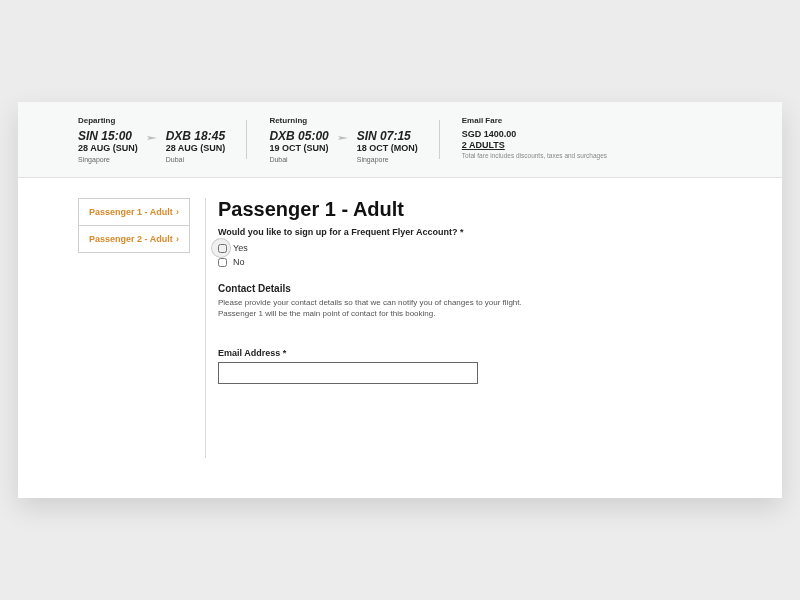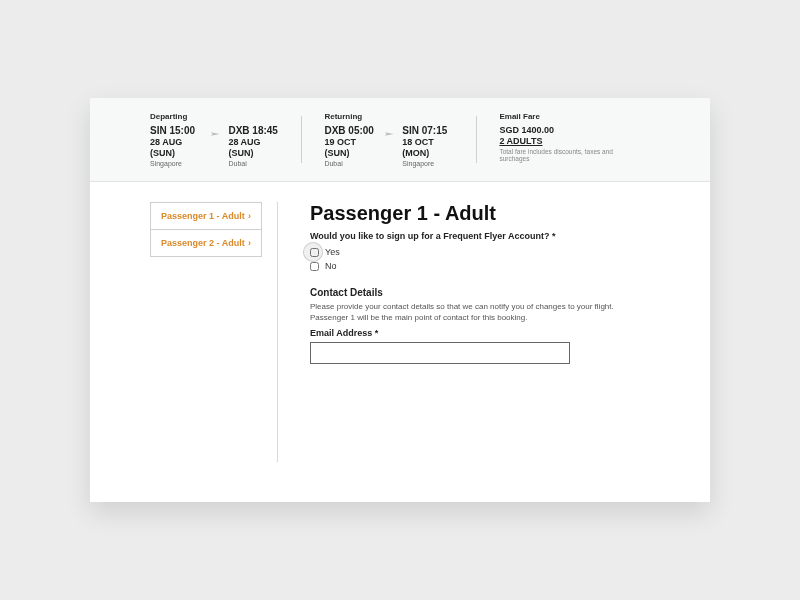--- a/index.html
+++ b/index.html
@@ -6,21 +6,21 @@
   html, body { width: 800px; height: 600px; }
   body {
     background: #ececec;
     font-family: "Helvetica Neue", Arial, sans-serif;
     display: flex;
     align-items: center;
     justify-content: center;
     color: #222;
   }
   .card {
-    width: 620px;
+    width: 764px;
     background: #fff;
     box-shadow: 0 10px 25px rgba(0,0,0,0.12);
   }
   
   .summary {
     background: #f7f8f8;
     border-bottom: 1px solid #e2e2e2;
     padding: 14px 60px 14px 60px;
     display: flex;
     gap: 22px;
@@ -33,34 +33,34 @@
     width: 1px; background: #cfcfcf;
   }
   .summary-label {
     font-size: 8px;
     font-weight: 700;
     color: #2a2a2a;
     margin-bottom: 4px;
   }
   .leg { display: flex; align-items: flex-start; gap: 8px; }
   .leg-side { display: flex; flex-direction: column; }
-  .leg-main { font-size: 10px; font-weight: 700; line-height: 1.2; }
+  .leg-main { font-size: 12px; font-weight: 700; line-height: 1.2; font-style: italic; }
   .leg-sub  { font-size: 9px; font-weight: 700; line-height: 1.2; }
   .leg-city { font-size: 7px; color: #666; margin-top: 2px; }
   .plane-icon { width: 12px; height: 12px; color: #bdbdbd; margin-top: 3px; }
   .plane-icon svg { width: 100%; height: 100%; display: block; fill: currentColor; }
   .fare-amount { font-size: 9px; font-weight: 700; }
   .fare-sub    { font-size: 9px; font-weight: 700; margin-top: 1px; text-decoration: underline; }
   .fare-note   { font-size: 6.5px; color: #888; margin-top: 2px; }
 
   
   .body {
     display: flex;
     padding: 20px 60px 40px 60px;
-    gap: 32px;
+    gap: 12px;
   }
   .sidebar {
     width: 128px;
     border-right: 1px solid #d9d9d9;
     padding-right: 0;
     min-height: 260px;
   }
   .tab {
     border: 1px solid #cfcfcf;
     padding: 8px 10px;
@@ -86,21 +86,21 @@
   .cursor-ring {
     position: absolute;
     left: -7px; top: -5px;
     width: 20px; height: 20px;
     border-radius: 50%;
     background: rgba(0,0,0,0.06);
     box-shadow: inset 0 0 0 1px rgba(0,0,0,0.15);
     pointer-events: none;
   }
   .section-h { font-size: 10px; font-weight: 700; margin-bottom: 4px; }
-  .section-desc { font-size: 8px; color: #555; line-height: 1.35; margin-bottom: 4px; max-width: 320px; }
+  .section-desc { font-size: 8px; color: #555; line-height: 1.35; margin-bottom: 28px; max-width: 320px; }
   .field-label { font-size: 9px; font-weight: 700; margin-bottom: 4px; }
   .text-input {
     width: 260px;
     height: 22px;
     border: 1px solid #666;
     background: #fff;
     font-size: 10px;
     padding: 0 6px;
   }
 </style>

